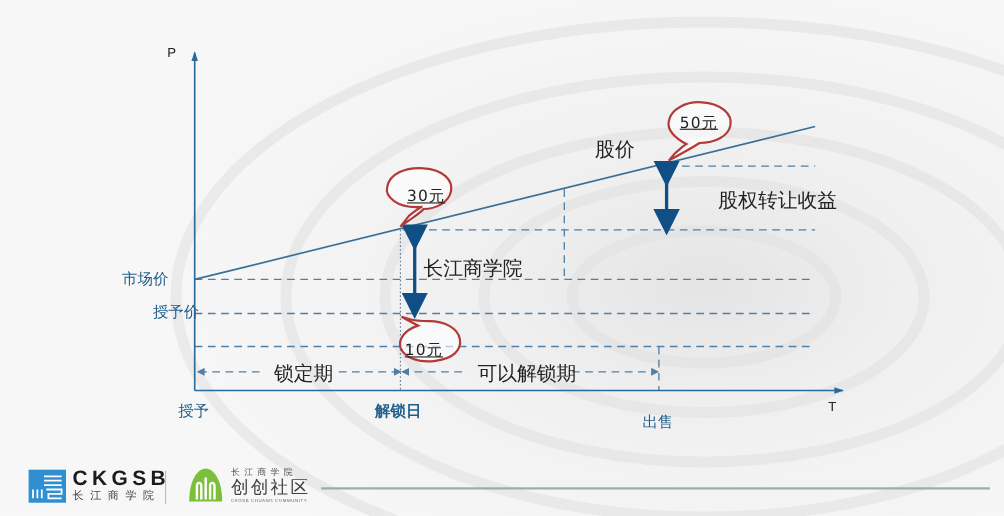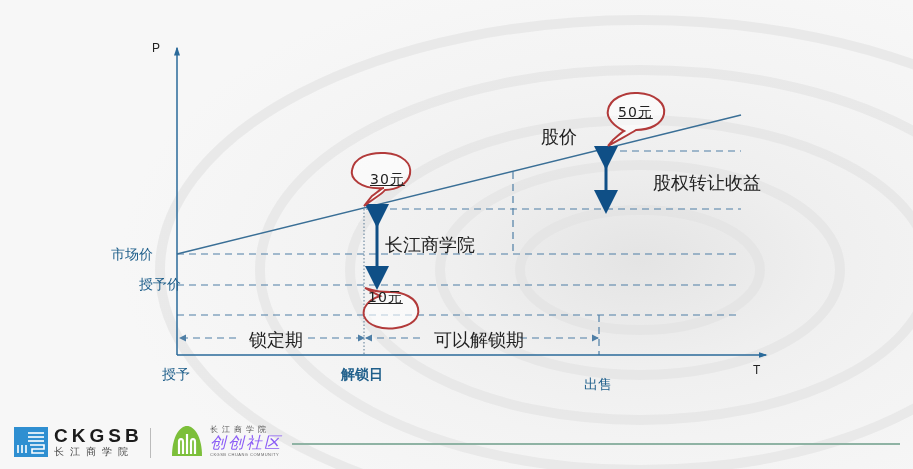--- a/index.html
+++ b/index.html
@@ -7,31 +7,31 @@
     font-family:"DejaVu Sans","Liberation Sans",sans-serif;
     background:radial-gradient(ellipse 520px 300px at 640px 260px,#e4e4e4 0%,#efefef 35%,#f3f3f3 60%,#f7f7f7 100%);}
   .bg-svg{position:absolute;left:0;top:0;}
   .diagram{position:absolute;left:0;top:0;}
   .lbl{position:absolute;white-space:nowrap;line-height:1;}
   .axis-lbl{font-family:"Liberation Sans",sans-serif;font-size:12px;color:#222;}
   .blue-lbl{font-size:14px;color:#1f5f8b;}
   .dark-lbl{font-size:18px;color:#222;}
   .bubble-txt{font-size:14px;color:#222;letter-spacing:1px;text-decoration:underline;}
   .footer-line{position:absolute;left:292px;top:443px;width:608px;height:2px;background:#8fb3a4;}
-  .logo-ckgsb{position:absolute;left:14px;top:426px;display:flex;align-items:center;}
+  .logo-ckgsb{position:absolute;left:26px;top:426px;display:flex;align-items:center;}
   .logo-box{width:34px;height:30px;background:#2f8fd1;position:relative;}
   .logo-text{margin-left:6px;}
   .logo-en{font-family:"Liberation Sans",sans-serif;font-weight:bold;font-size:19px;letter-spacing:4px;color:#1b1b1b;line-height:19px;}
   .logo-cn{font-size:10px;letter-spacing:6px;color:#444;line-height:12px;margin-top:1px;}
   .sep{position:absolute;left:150px;top:428px;width:1px;height:30px;background:#bbb;}
   .logo-cc{position:absolute;left:170px;top:424px;display:flex;align-items:center;}
   .cc-box{width:34px;height:34px;}
   .cc-text{margin-left:6px;}
   .cc-top{font-size:8px;letter-spacing:4px;color:#555;line-height:9px;}
-  .cc-main{font-size:16px;letter-spacing:2px;color:#8b5cf6;line-height:18px;font-style:italic;}
+  .cc-main{font-size:16px;letter-spacing:2px;color:#404040;line-height:18px;}
   .cc-en{font-family:"Liberation Sans",sans-serif;font-size:4px;color:#666;letter-spacing:0.5px;line-height:6px;}
 </style>
 </head>
 <body>
 
 <svg class="bg-svg" width="913" height="469">
   <g fill="none" stroke="#e2e2e2" stroke-width="10" opacity="0.6">
     <ellipse cx="640" cy="270" rx="120" ry="60"></ellipse>
     <ellipse cx="640" cy="270" rx="200" ry="105"></ellipse>
     <ellipse cx="640" cy="270" rx="290" ry="150"></ellipse>
@@ -99,21 +99,21 @@
 
 <div class="lbl dark-lbl" style="left:249px;top:331px;">锁定期</div>
 <div class="lbl dark-lbl" style="left:434px;top:331px;">可以解锁期</div>
 
 <div class="lbl dark-lbl" style="left:385px;top:236px;">长江商学院</div>
 <div class="lbl dark-lbl" style="left:653px;top:174px;">股权转让收益</div>
 
 <div class="lbl dark-lbl" style="left:541px;top:128px;">股价</div>
 
 <div class="lbl bubble-txt" style="left:370px;top:172px;">30元</div>
-<div class="lbl bubble-txt" style="left:368px;top:290px;">10元</div>
+<div class="lbl bubble-txt" style="left:368px;top:312px;">10元</div>
 <div class="lbl bubble-txt" style="left:618px;top:105px;">50元</div>
 
 <div class="logo-ckgsb">
   <div class="logo-box">
     <svg width="34" height="30">
       <g stroke="#fff" stroke-width="1.6" fill="none">
         <line x1="14" y1="6" x2="30" y2="6"></line>
         <line x1="14" y1="10" x2="30" y2="10"></line>
         <line x1="14" y1="14" x2="30" y2="14"></line>
         <path d="M4,26 L4,18 M8,26 L8,18 M12,26 L12,18 M16,18 L30,18 L30,22 L18,22 L18,26 L30,26"></path>

